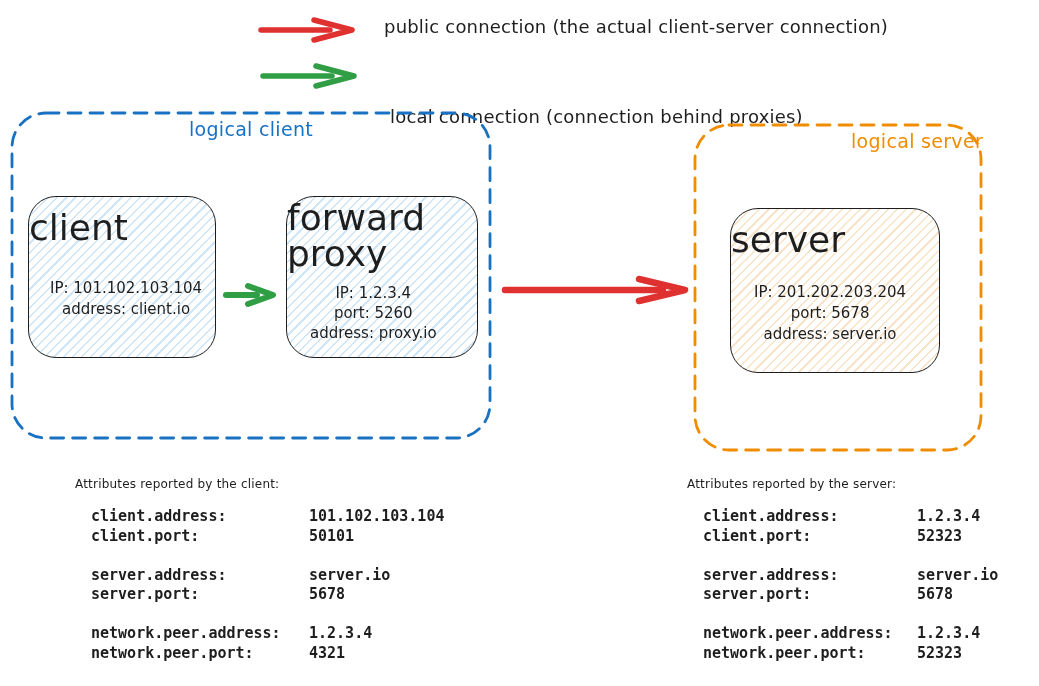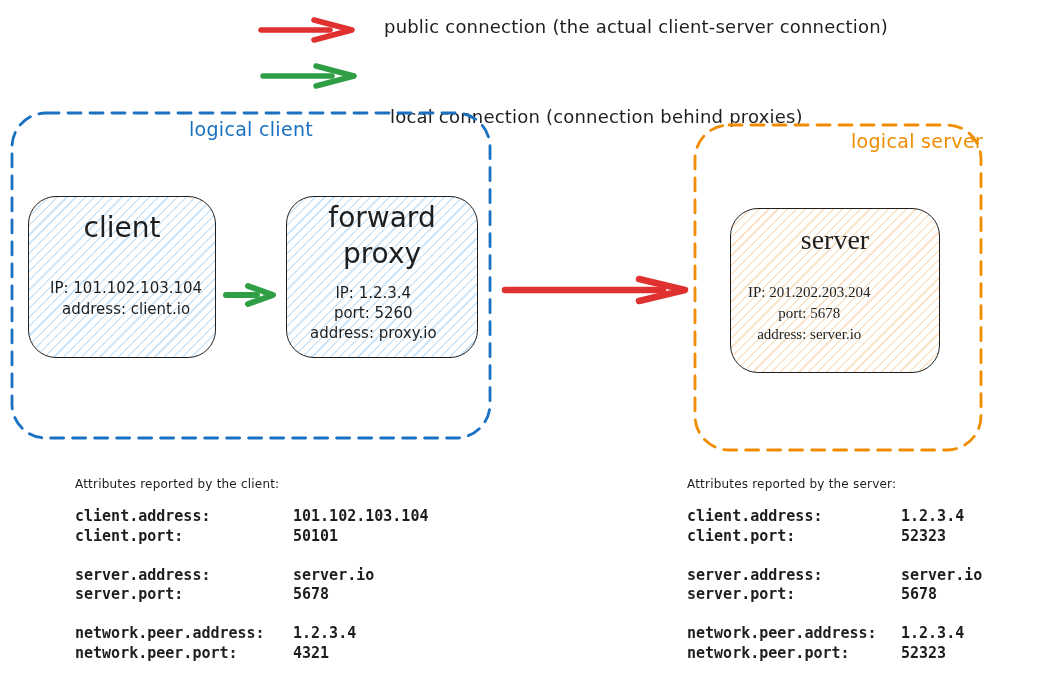--- a/index.html
+++ b/index.html
@@ -46,41 +46,40 @@
     background-color: #ffffff;
     background-image: repeating-linear-gradient(135deg,
       var(--color-client-hatch, #cfe6f8) 0px, var(--color-client-hatch, #cfe6f8) 1.6px,
       transparent 1.6px, transparent 6.5px);
   }
   .server-hatch {
     background-color: #ffffff;
     background-image: repeating-linear-gradient(135deg,
       var(--color-server-hatch, #f9e4ca) 0px, var(--color-server-hatch, #f9e4ca) 1.6px,
       transparent 1.6px, transparent 6.5px);
-    font-family: Liberation Serif, serif;
   }
   .node-title {
-    text-align: center; font-size: 28px; padding-top: 13px;
+    font-size: 36px; padding-top: 13px;
     white-space: pre-line; line-height: 36px;
   }
   .node-title.tight { padding-top: 3px; }
   .node-lines { position: absolute; font-size: 15px; line-height: 21px; white-space: nowrap; text-align: center; }
 
   
   .attr-panel { position: absolute; }
   .attr-heading { font-size: 12px; letter-spacing: 0.2px; white-space: nowrap; }
   .attr-table {
     margin-top: 16px;
     font-family: "DejaVu Sans Mono", monospace;
     font-weight: bold;
     font-size: 15px;
     line-height: 19.5px;
     white-space: nowrap;
   }
-  .attr-group { margin-bottom: 19.5px; }
+  .attr-group { margin-bottom: 19.5px; margin-left: 16px; }
   .attr-group:last-child { margin-bottom: 0; }
   .attr-key { display: inline-block; }
   .attr-panel.left  .attr-key { width: 218px; }
   .attr-panel.right .attr-key { width: 214px; }
 </style>
 </head>
 <body>
 
 <div class="canvas">
 
@@ -132,21 +131,21 @@
   </svg>
 
   <div class="logical-box" style="left:693px; top:123px; width:290px; height:329px;">
     <svg class="dash-svg" width="290" height="329" viewBox="0 0 290 329">
       <rect x="2" y="2" width="286" height="325" rx="34" class="dash-orange" stroke-width="2.8" stroke-dasharray="13 9"></rect>
     </svg>
     <div class="logical-label orange-text">logical server</div>
 
     <div class="node server-hatch" style="left:37px; top:85px; width:210px; height:165px;">
       <div class="node-title">server</div>
-      <div class="node-lines" style="left:17px; top:73px;">
+      <div class="node-lines" style="left:23px; top:73px;">
         <div>IP: 201.202.203.204</div>
         <div>port: 5678</div>
         <div>address: server.io</div>
       </div>
     </div>
   </div>
 
   <div class="attr-panel left" style="left:75px; top:477px;">
     <div class="attr-heading">Attributes reported by the client:</div>
     <div class="attr-table">

